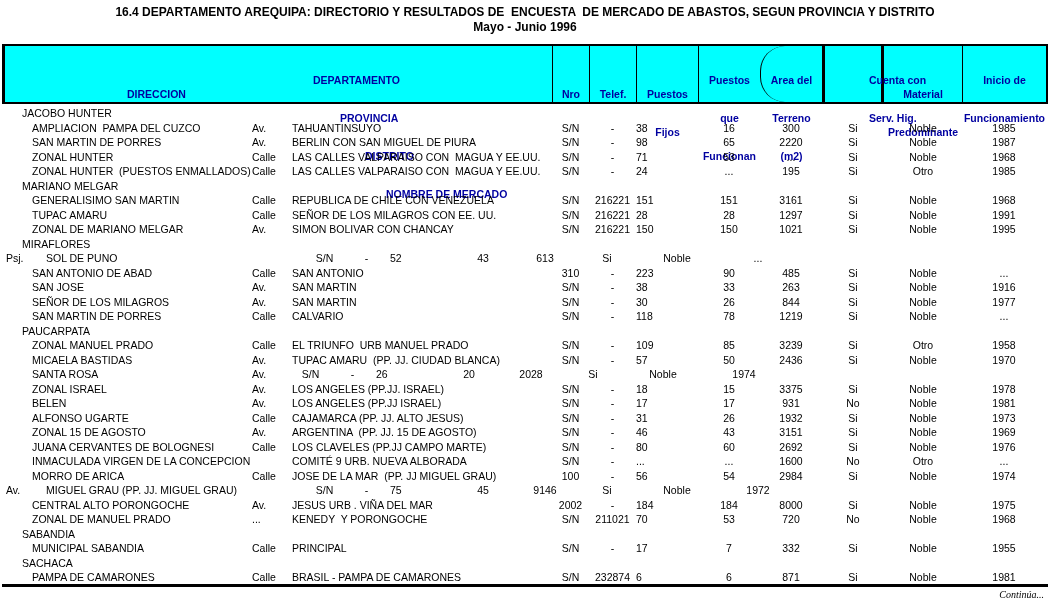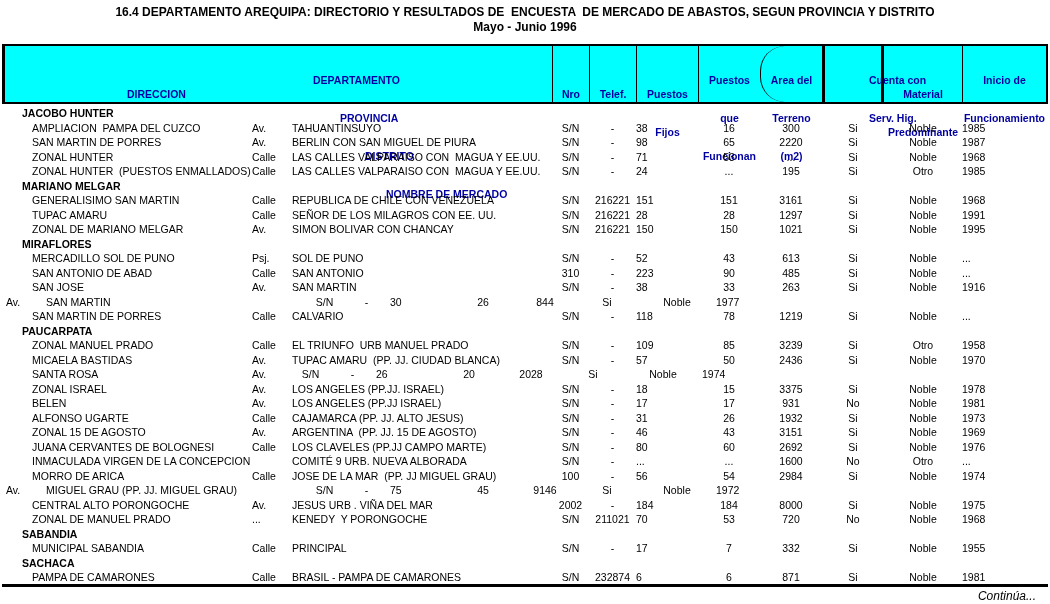--- a/index.html
+++ b/index.html
@@ -30,35 +30,35 @@
   .hc-fij    { width:62px;  border-left:1px solid #000; }
   .hc-fun    { width:62px;  border-left:1px solid #000; }
   .hc-area   { width:62px;  border-left:1px solid #000;border-radius:25px; }
   .hc-serv   { width:62px;  border-left:3px solid #000; border-right:3px solid #000;padding-left:44px; }
   .hc-mat    { width:78px; }
   .hc-ini    { width:84px;  border-left:1px solid #000; }
   .pt1 { padding-top:17px; }  
   
   #table-body { position:absolute; top:106px; left:2px; width:1046px; font-size:10.5px; }
   .drow { display:flex; height:14.5px; line-height:14.5px; white-space:pre; }
-  .srow { height:14.5px; line-height:14.5px; font-weight:bold; padding-left:20px; white-space:pre; }
+  .srow { height:14.5px; line-height:14.5px; font-weight:normal; padding-left:20px; white-space:pre; }
   .c-name { width:246px; padding-left:30px; overflow:visible; }
   .c-via  { width:44px;  padding-left:4px; }
   .c-dir  { width:260px; }
   .c-nro  { width:37px;  text-align:center; }
   .c-tel  { width:47px;  text-align:center; }
   .c-fij  { width:62px;  }
   .c-fun  { width:62px;  text-align:center; }
   .c-area { width:62px;  text-align:center; }
   .c-serv { width:62px;  text-align:center; }
   .c-mat  { width:78px;  text-align:center; }
-  .c-ini  { width:84px;  text-align:left; }
+  .c-ini  { width:84px;  text-align:center; }
   
   #bottom-rule { position:absolute; top:584px; left:2px; width:1046px; height:3px; background:#000; }
-  #footer-note { position:absolute; top:589px; right:14px; font-size:12px; font-style:italic; }
+  #footer-note { position:absolute; top:589px; right:6px; font-size:10px; font-style:italic;font-family:Liberation Serif, serif; }
 </style>
 </head>
 <body>
 
 <div id="page">
 
   <div id="title-block">
     <div class="title-line">16.4 DEPARTAMENTO AREQUIPA: DIRECTORIO Y RESULTADOS DE  ENCUESTA  DE MERCADO DE ABASTOS, SEGUN PROVINCIA Y DISTRITO</div>
     <div class="title-line">Mayo - Junio 1996</div>
   </div>
@@ -206,21 +206,20 @@
       <div class="c-fun">150</div>
       <div class="c-area">1021</div>
       <div class="c-serv">Si</div>
       <div class="c-mat">Noble</div>
       <div class="c-ini">1995</div>
     </div>
 
     <div class="srow">MIRAFLORES</div>
 
     <div class="drow">
-      <div class="c-name">MERCADILLO SOL DE PUNO</div>
       <div class="c-via">Psj.</div>
       <div class="c-dir">SOL DE PUNO</div>
       <div class="c-nro">S/N</div>
       <div class="c-tel">-</div>
       <div class="c-fij">52</div>
       <div class="c-fun">43</div>
       <div class="c-area">613</div>
       <div class="c-serv">Si</div>
       <div class="c-mat">Noble</div>
       <div class="c-ini">...</div>
@@ -248,20 +247,21 @@
       <div class="c-tel">-</div>
       <div class="c-fij">38</div>
       <div class="c-fun">33</div>
       <div class="c-area">263</div>
       <div class="c-serv">Si</div>
       <div class="c-mat">Noble</div>
       <div class="c-ini">1916</div>
     </div>
 
     <div class="drow">
+      <div class="c-name">SEÑOR DE LOS MILAGROS</div>
       <div class="c-via">Av.</div>
       <div class="c-dir">SAN MARTIN</div>
       <div class="c-nro">S/N</div>
       <div class="c-tel">-</div>
       <div class="c-fij">30</div>
       <div class="c-fun">26</div>
       <div class="c-area">844</div>
       <div class="c-serv">Si</div>
       <div class="c-mat">Noble</div>
       <div class="c-ini">1977</div>

